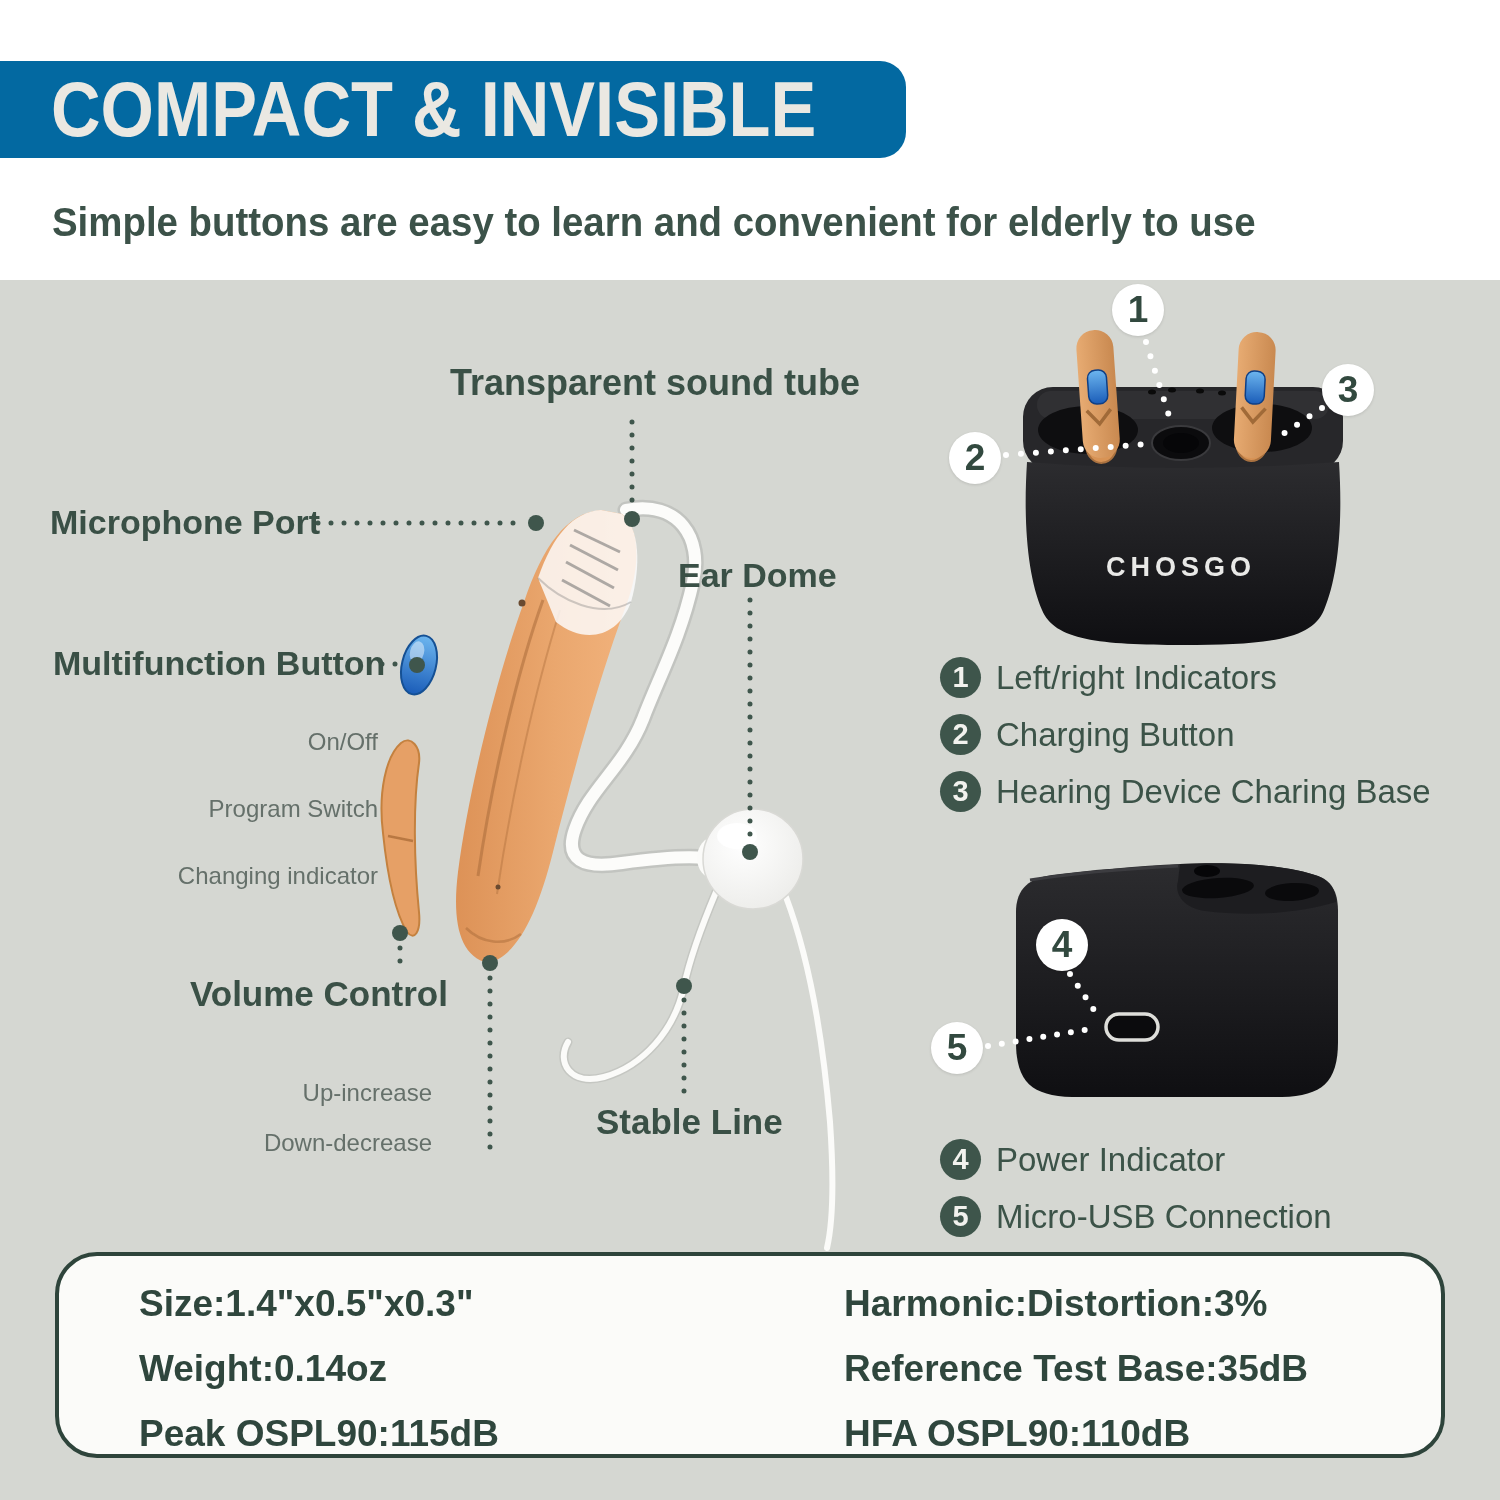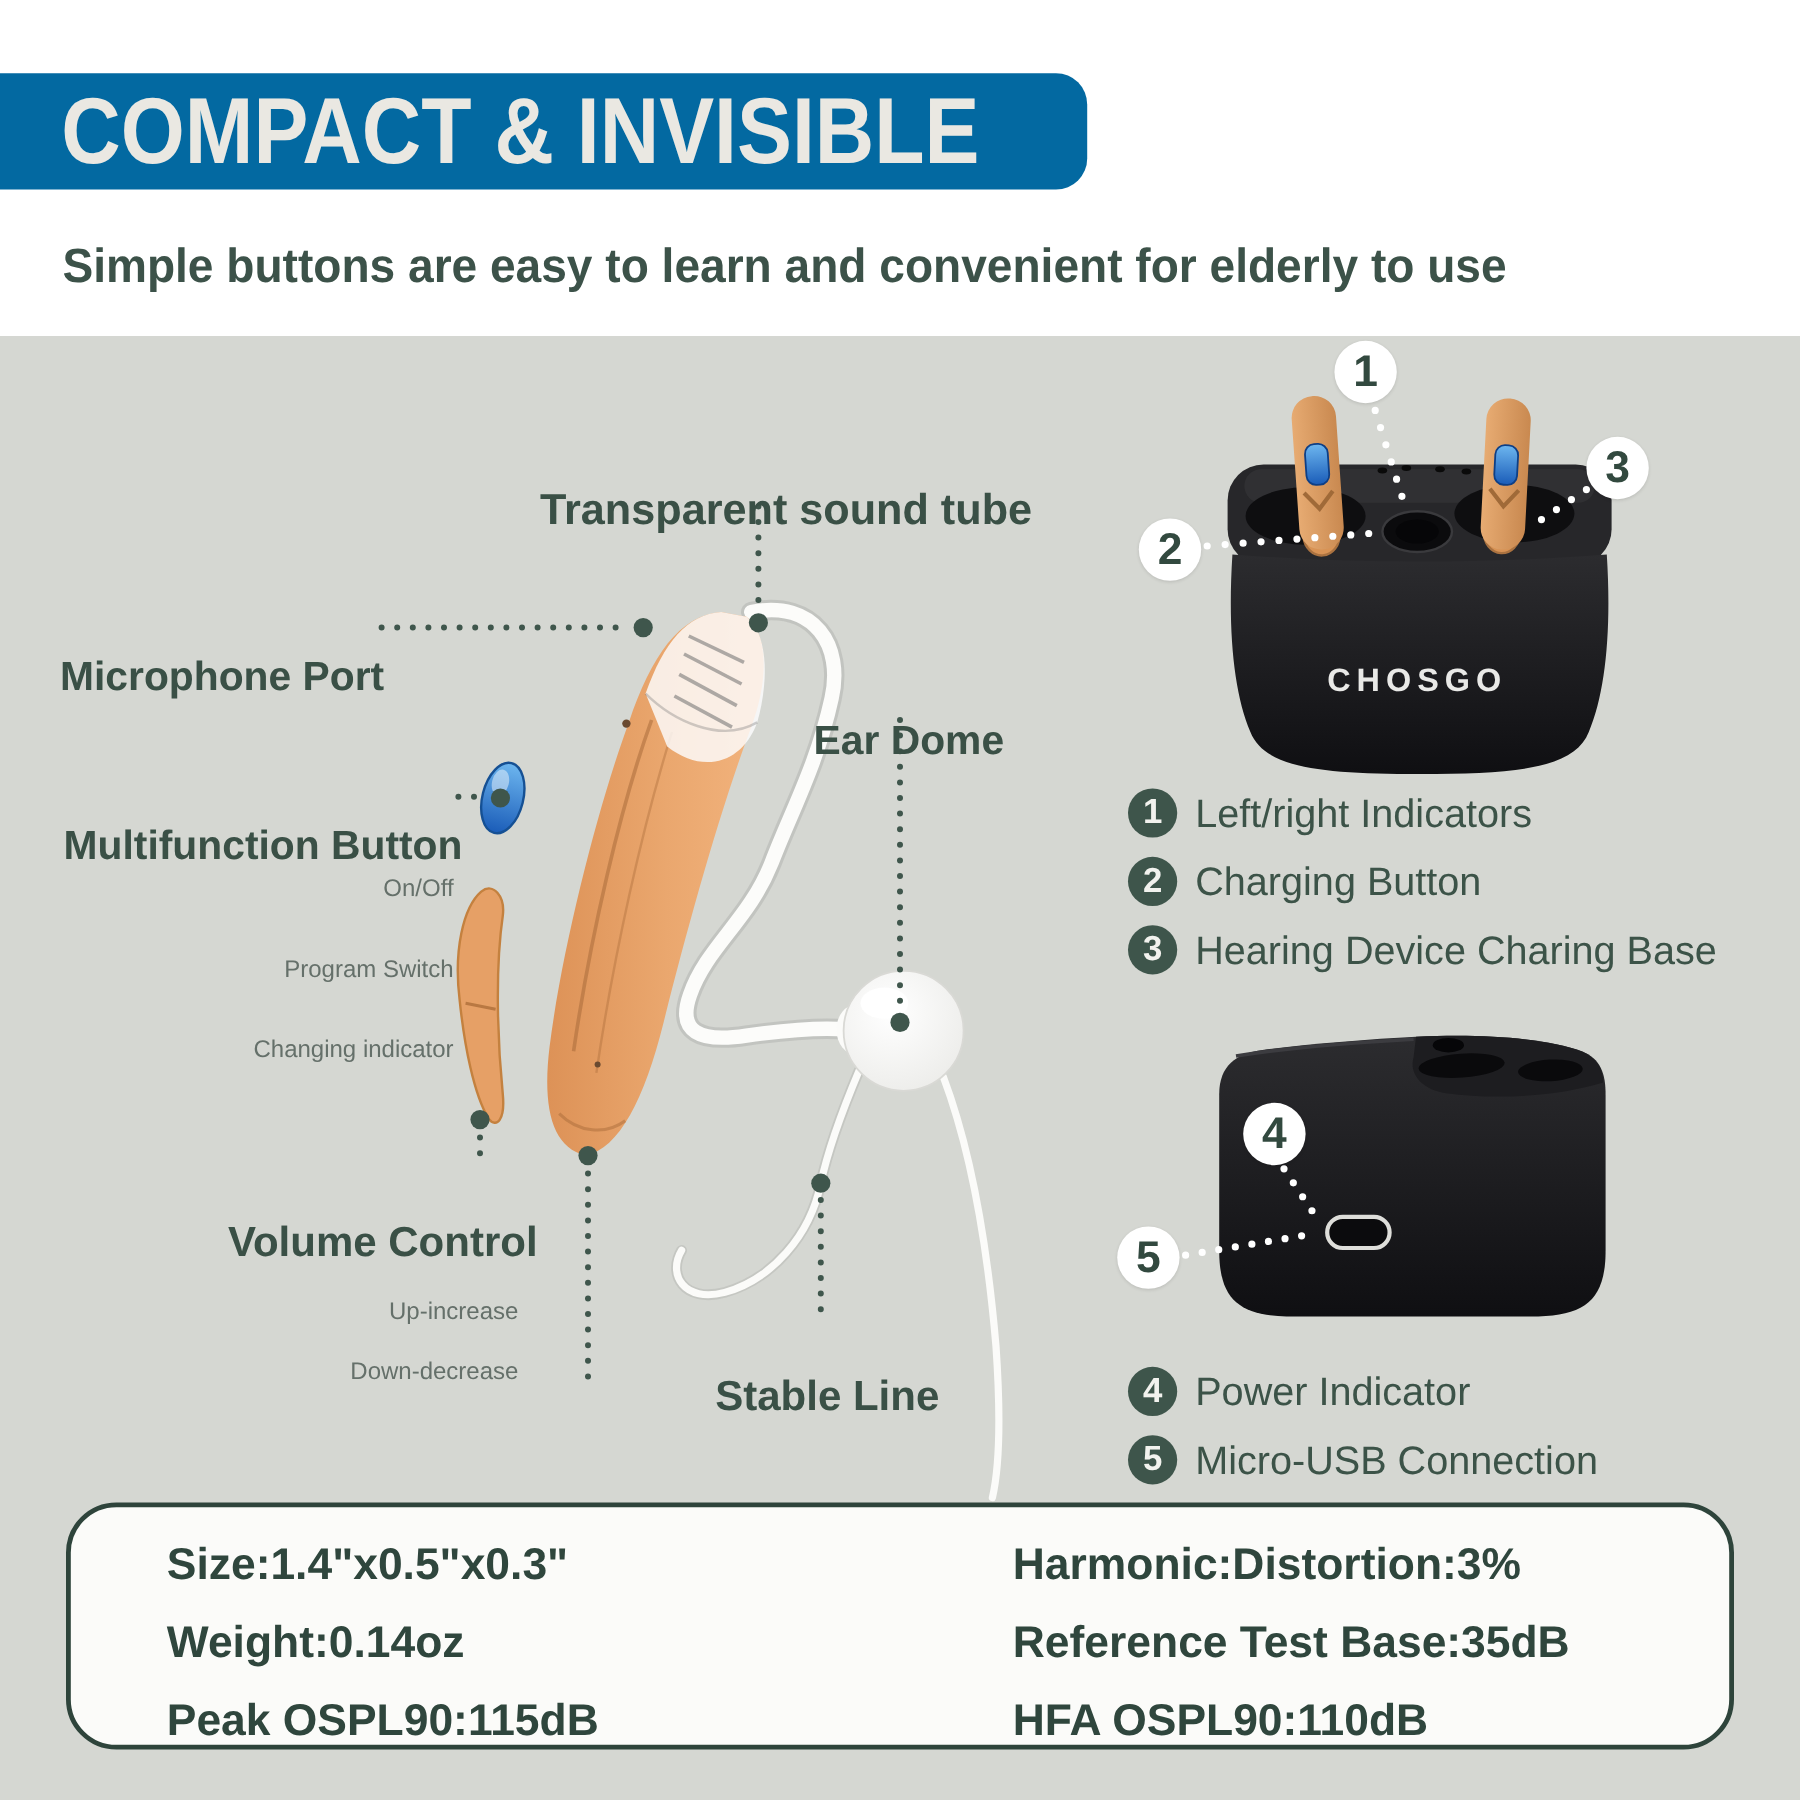--- a/index.html
+++ b/index.html
@@ -10,23 +10,23 @@
   .banner{left:0;top:61px;width:906px;height:97px;background:#0369a1;
           border-radius:0 26px 26px 0;display:flex;align-items:center;}
   .banner-title{color:#eae8e2;font-size:78px;font-weight:700;letter-spacing:0px;
                 padding-left:58px;transform:scaleX(.88);transform-origin:left center;white-space:nowrap;}
   .subtitle{left:52px;top:200px;font-size:40px;font-weight:700;color:#3c5249;
             transform:scaleX(.96);transform-origin:left center;white-space:nowrap;}
   
   .stage{left:0;top:280px;width:1500px;height:1220px;background:#d5d7d2;}
   svg.scene{left:0;top:0;width:1500px;height:1500px;pointer-events:none;}
   
-  .lbl{font-size:34px;font-weight:700;color:#3a5046;white-space:nowrap;margin-top:42px;}
+  .lbl{font-size:34px;font-weight:700;color:#3a5046;white-space:nowrap;}
   .lbl-lg{font-size:36px;}
-  .note{font-size:20px;font-weight:400;color:#65706a;white-space:nowrap;}
+  .note{font-size:24px;font-weight:400;color:#65706a;white-space:nowrap;}
   .note-block{text-align:right;}
   
   .callout{width:52px;height:52px;border-radius:50%;background:#ffffff;color:#32493f;
            font-size:37px;font-weight:700;display:flex;align-items:center;justify-content:center;
            box-shadow:0 1px 3px rgba(0,0,0,.12);}
   
   .legend{display:flex;flex-direction:column;gap:16px;}
   .legend-row{display:flex;align-items:center;gap:15px;height:41px;}
   .badge{width:41px;height:41px;border-radius:50%;background:#3e554b;color:#f2f2ee;
          font-size:29px;font-weight:700;display:flex;align-items:center;justify-content:center;flex:0 0 41px;}

